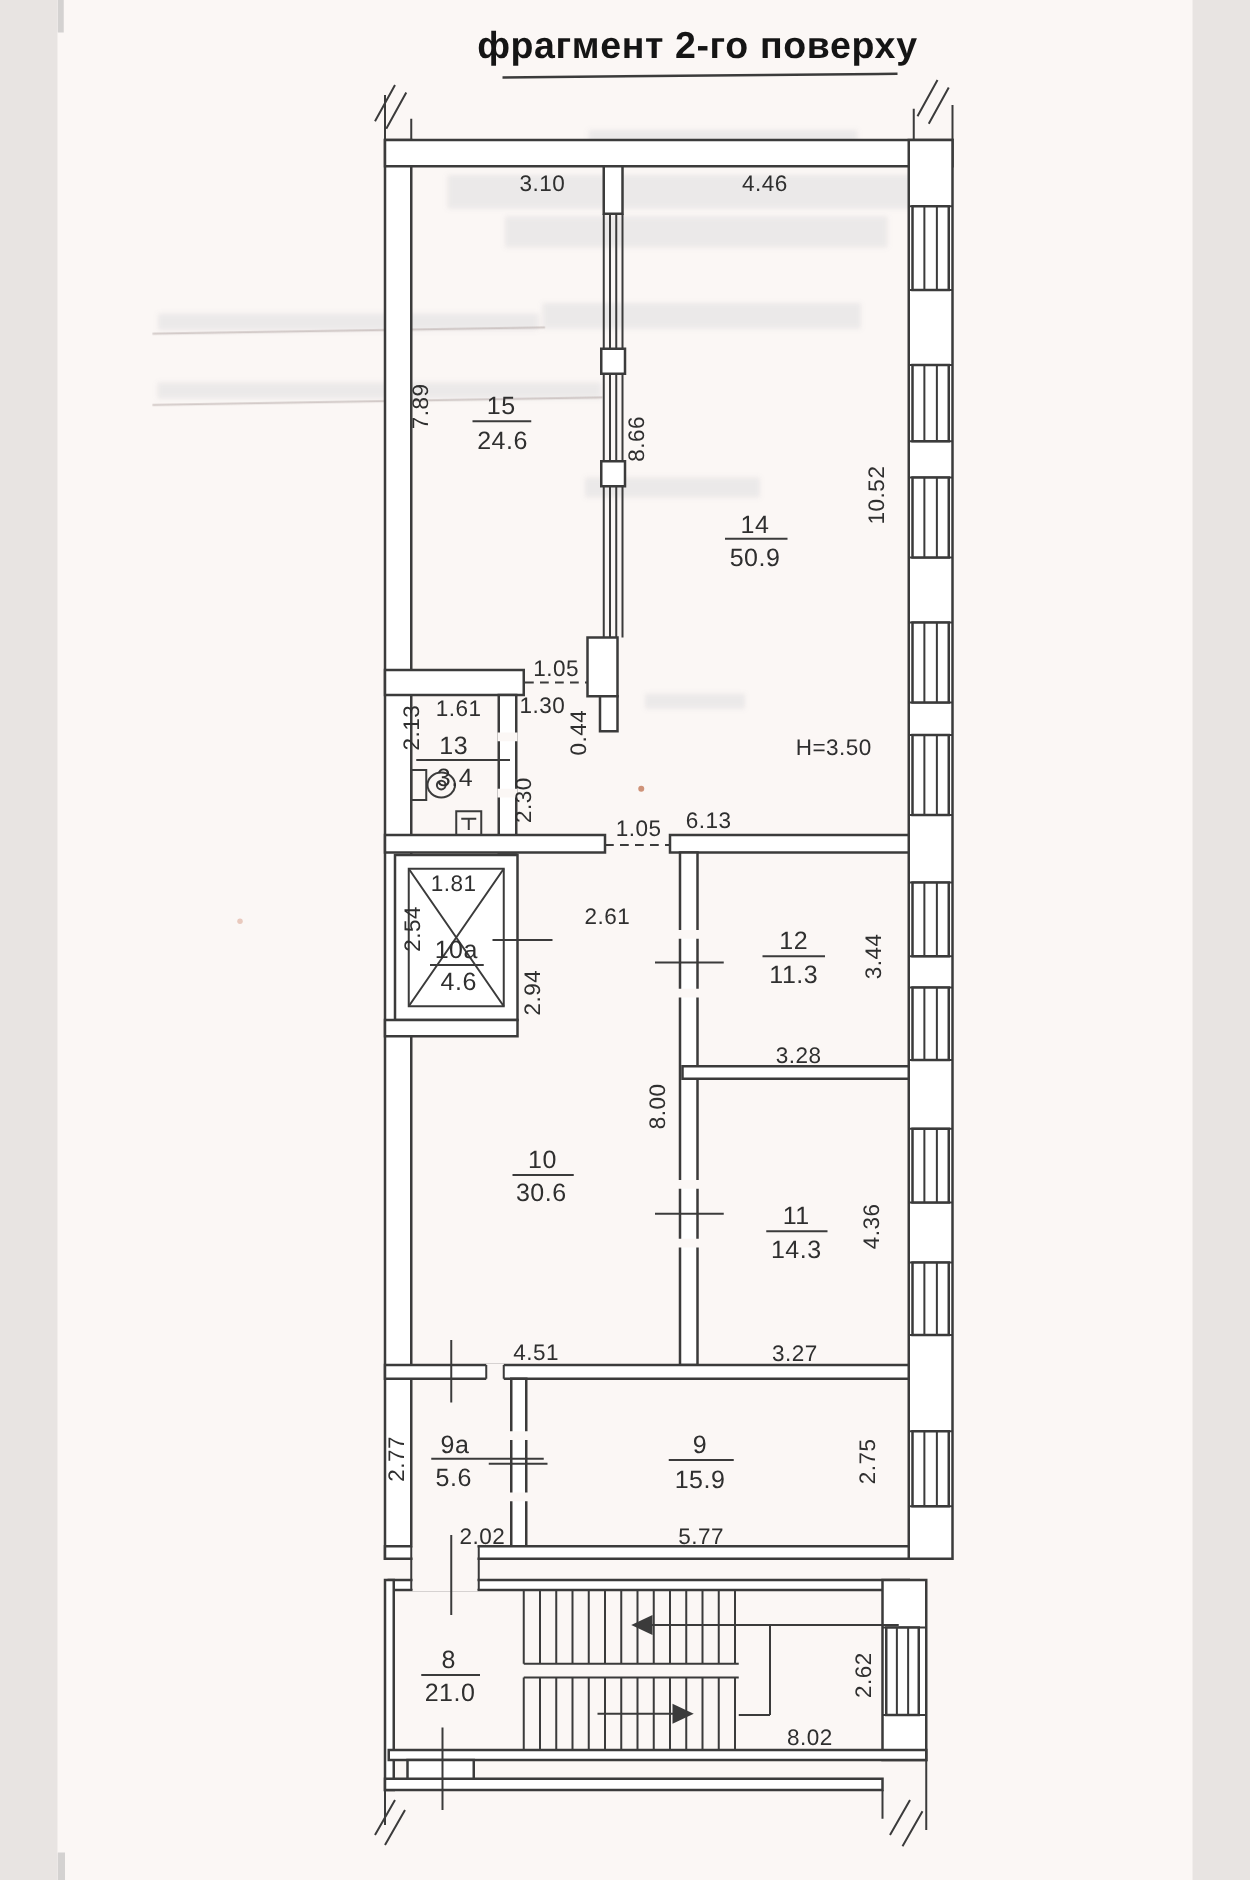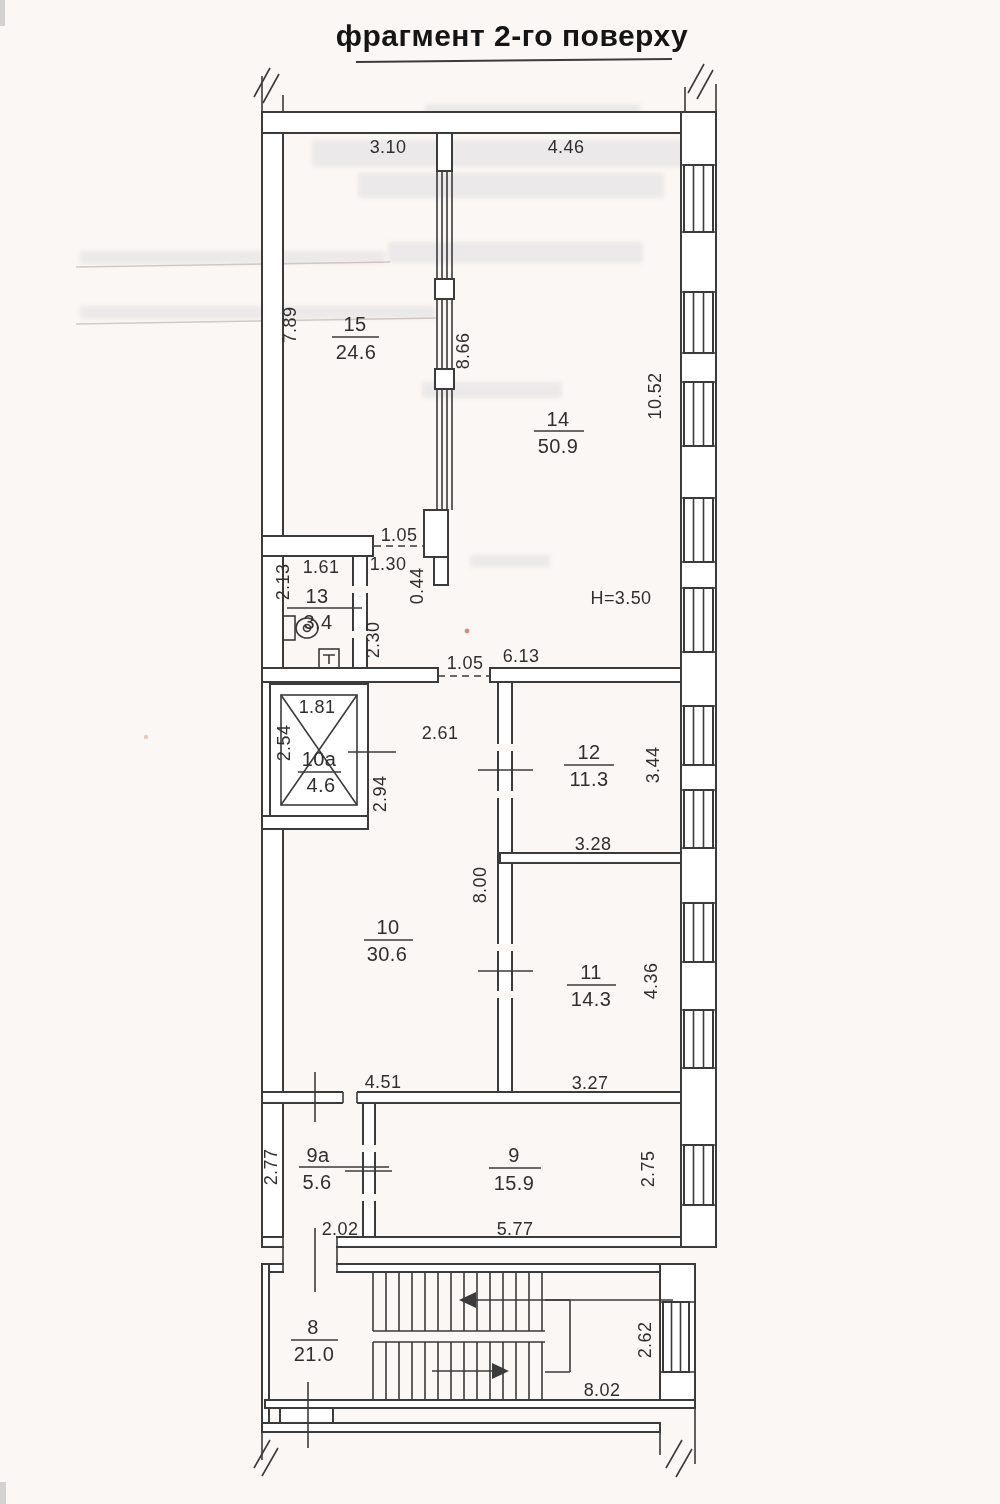--- a/index.html
+++ b/index.html
@@ -1,17 +1,17 @@
 <!DOCTYPE html>
 <html><head>
 <meta charset="utf-8">
 <style>
   html,body{margin:0;padding:0;background:#e8e4e2;}
   .page{
-    position:relative;width:1000px;height:1504px;margin:0 auto;
+    position:relative;width:908px;height:1504px;margin:0 auto;
     background:#fbf7f5;overflow:hidden;
     font-family:"Liberation Sans","DejaVu Sans",sans-serif;
   }
   svg{display:block}
   .wall{fill:#ffffff;stroke:#3b3b3b;stroke-width:2}
   .thin{fill:none;stroke:#3b3b3b;stroke-width:1.6}
   .thick{fill:none;stroke:#3b3b3b;stroke-width:2}
   .erase{fill:#fbf7f5;stroke:none}
   .dash{fill:none;stroke:#3b3b3b;stroke-width:1.6;stroke-dasharray:7 5}
   .dim{font-size:18px;fill:#2f2f2f;letter-spacing:.4px}

